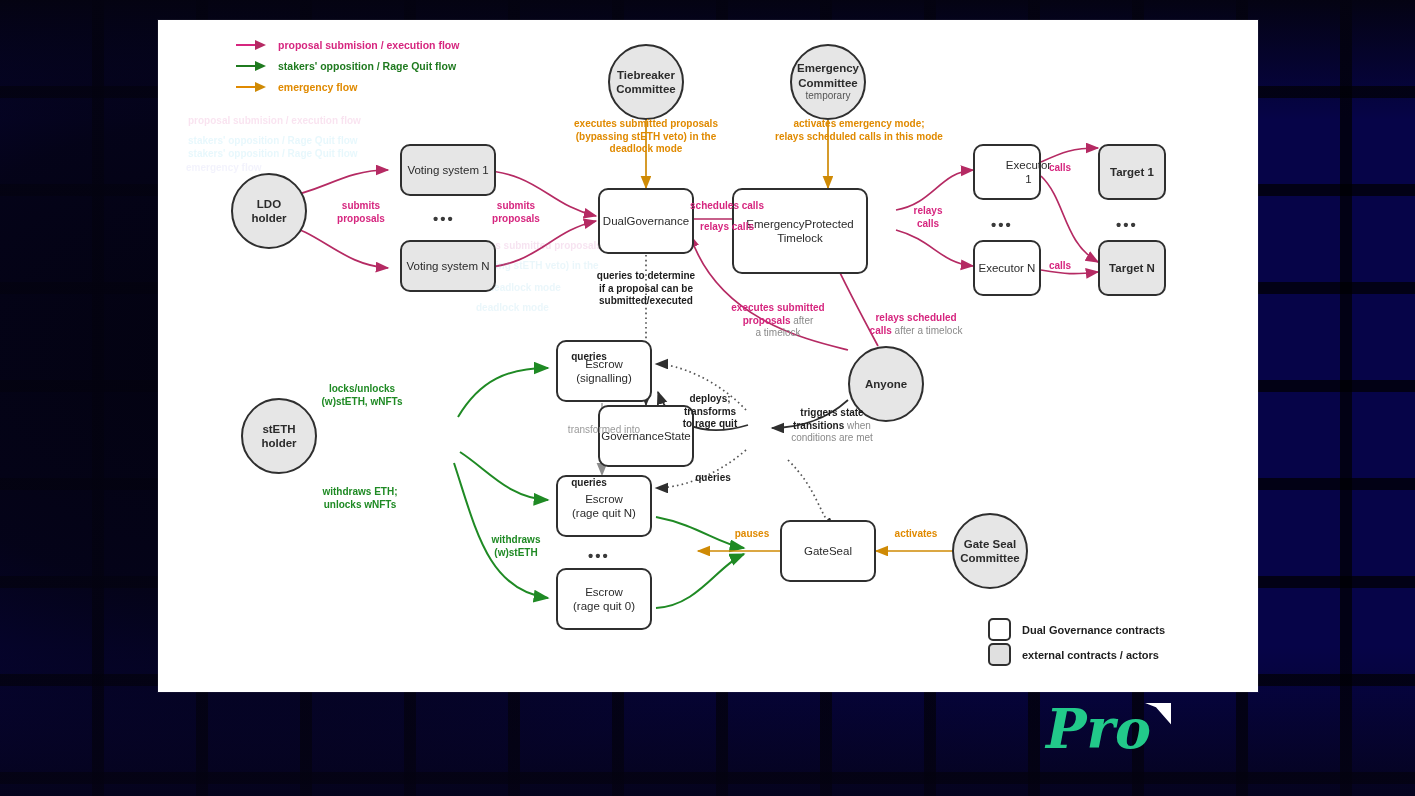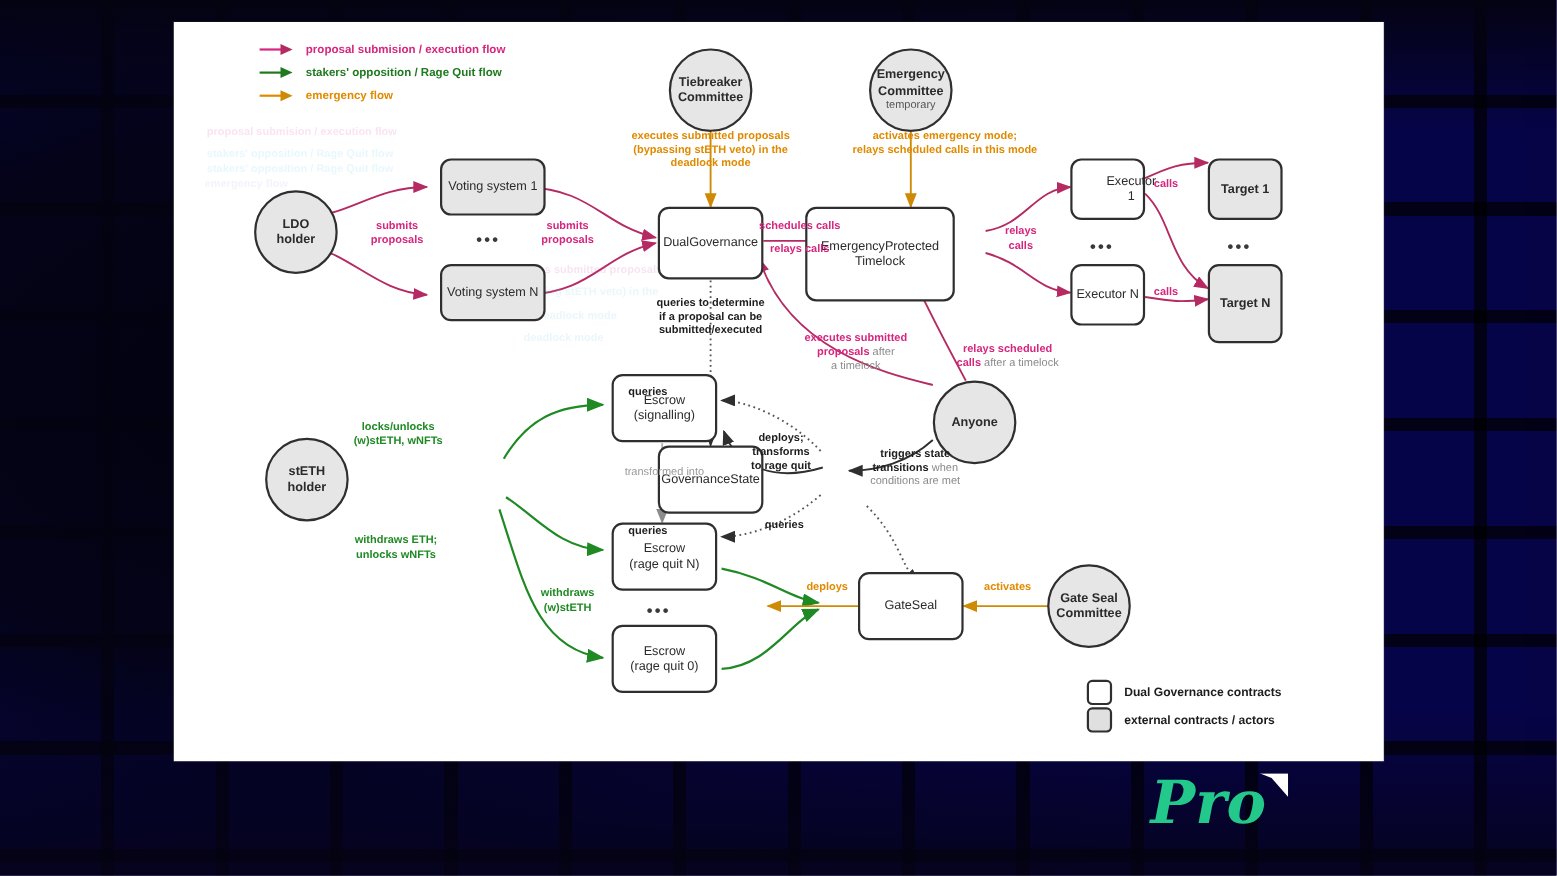--- a/index.html
+++ b/index.html
@@ -257,21 +257,21 @@
   </div>
   <div class="ell" style="left:833px;top:196px;">•••</div>
   <div class="node rbox" style="left:815px;top:220px;width:68px;height:56px;">
     <span>Executor N</span>
   </div>
 
   <div class="node rbox ext bold" style="left:940px;top:124px;width:68px;height:56px;">
     <span>Target 1</span>
   </div>
   <div class="ell" style="left:958px;top:196px;">•••</div>
-  <div class="node rbox ext bold" style="left:940px;top:220px;width:68px;height:72px;">
+  <div class="node rbox ext bold" style="left:940px;top:220px;width:68px;height:56px;">
     <span>Target N</span>
   </div>
 
   <div class="node circ" style="left:83px;top:378px;width:76px;height:76px;">
     <div>
       <div>stETH</div>
       <div>holder</div>
     </div>
   </div>
 
@@ -406,21 +406,21 @@
     <div>queries</div>
   </div>
 
   <div class="lbl dark" style="left:608px;top:387px;width:132px;text-align:center;">
     <div>triggers state</div>
     <div><span>transitions</span><span class="soft"> when</span></div>
     <div class="soft">conditions are met</div>
   </div>
 
   <div class="lbl orange" style="left:562px;top:508px;width:64px;">
-    <div>deploys</div>
+    <div>pauses</div>
   </div>
   <div class="lbl orange" style="left:722px;top:508px;width:72px;">
     <div>activates</div>
   </div>
 
   <div id="legend-bot">
     <div class="lb-row">
       <span class="lb-swatch"></span>
       <span class="lb-txt">Dual Governance contracts</span>
     </div>

